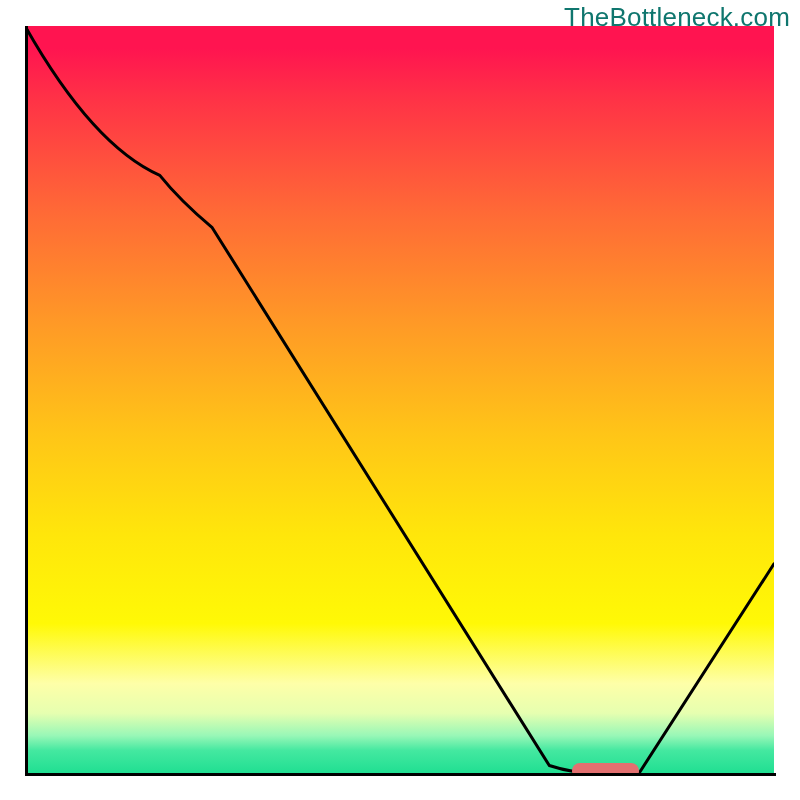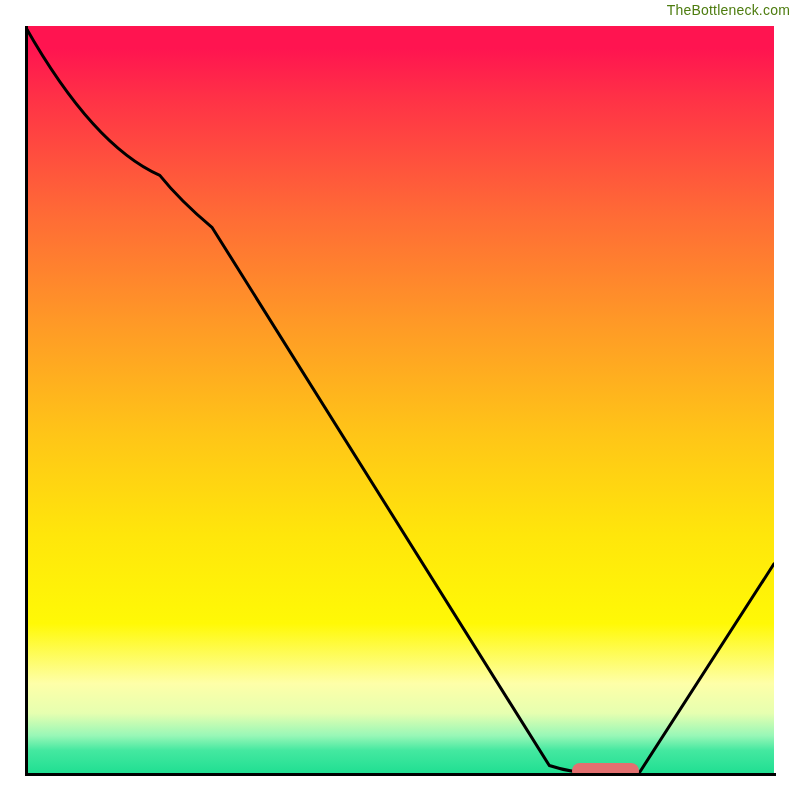--- a/index.html
+++ b/index.html
@@ -12,22 +12,22 @@
   }
   .container {
     position: relative;
     width: 800px;
     height: 800px;
   }
   .attribution {
     position: absolute;
     top: 2px;
     right: 10px;
-    color: #4d7c0f;
-    font-size: 14px;
+    color: #0f766e;
+    font-size: 26px;
     font-weight: 500;
     letter-spacing: 0.2px;
   }
   .plot-area {
     position: absolute;
     left: 25px;
     top: 26px;
     width: 749px;
     height: 747px;
     box-sizing: border-box;

